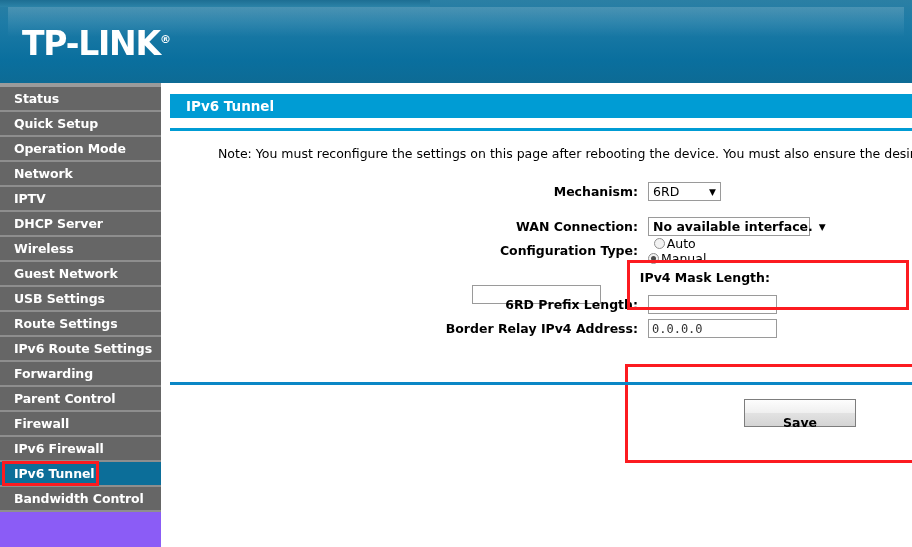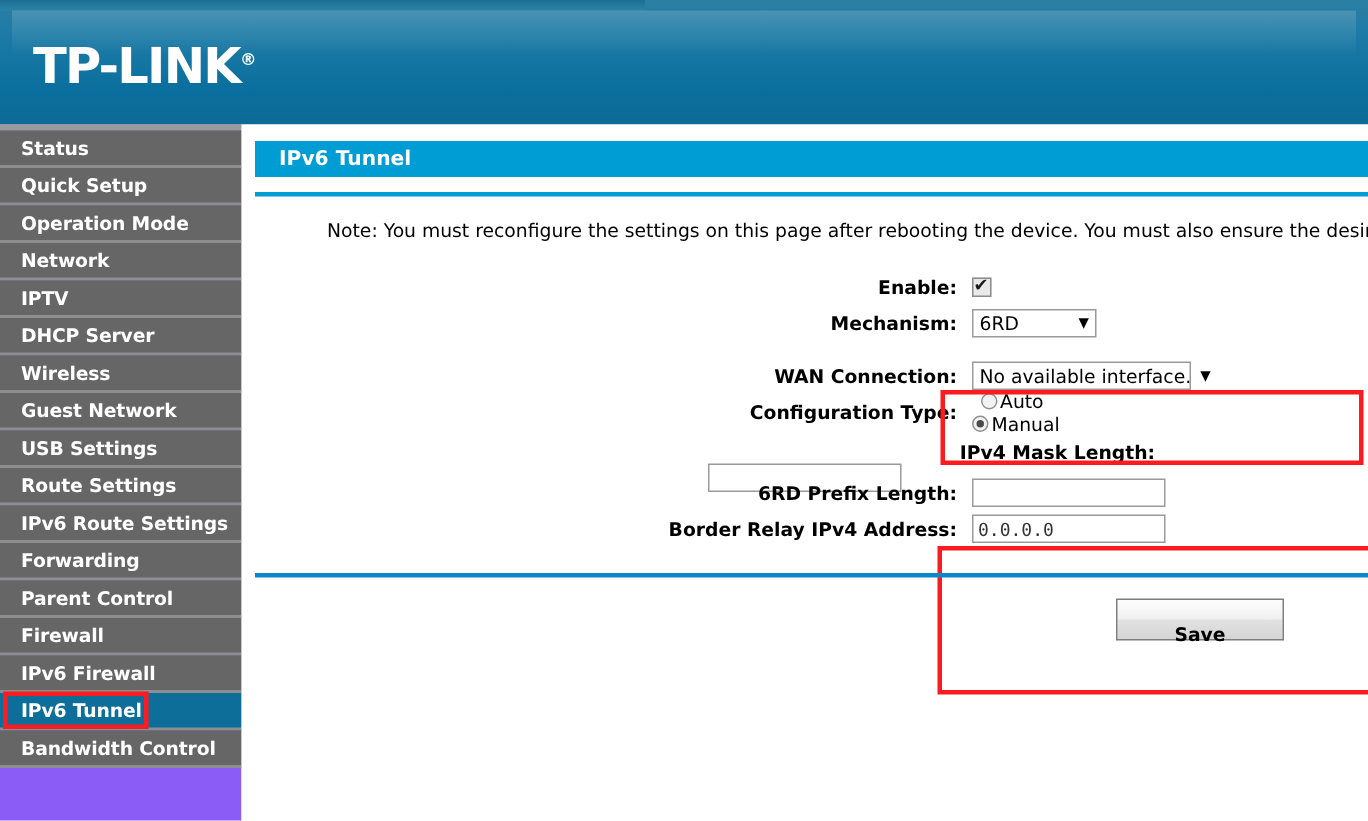--- a/index.html
+++ b/index.html
@@ -192,22 +192,22 @@
     padding: 0 4px;
     cursor: pointer;
     white-space: nowrap;
   }
   .sel .sel-val { flex: 1; }
   .sel .arrow {
     font-size: 9px;
     margin-left: 6px;
     color: #000000;
   }
-  .sel-mech { width: 83px; justify-content: flex-end; }
-  .sel-wan  { width: 146px; }
+  .sel-mech { width: 73px; justify-content: flex-end; }
+  .sel-wan  { width: 162px; font-weight: bold; }
 
   .radio-wrap {
     display: flex; align-items: center;
     font-size: 12.5px;
     font-family: "DejaVu Sans", sans-serif;
     color: #000000;
     flex-direction: column;
   }
   .radio-opt { display: flex; align-items: center; cursor: pointer; margin-right: 9px; }
   .radio-opt:last-child { margin-right: 4px; }
@@ -309,26 +309,20 @@
 
   <div class="content">
 
     <div class="page-title-bar">IPv6 Tunnel</div>
     <div class="rule-top"></div>
 
     <div class="note">Note: You must reconfigure the settings on this page after rebooting the device. You must also ensure the desired W.</div>
 
     <div class="form-rows">
 
-      <div class="frow">
-        <div class="flabel">Enable:</div>
-        <div class="fctl">
-          <span class="chk"></span>
-        </div>
-      </div>
 
       <div class="frow">
         <div class="flabel">Mechanism:</div>
         <div class="fctl">
           <div class="sel sel-mech">
             <span class="sel-val">6RD</span>
             <span class="arrow">▼</span>
           </div>
         </div>
       </div>

